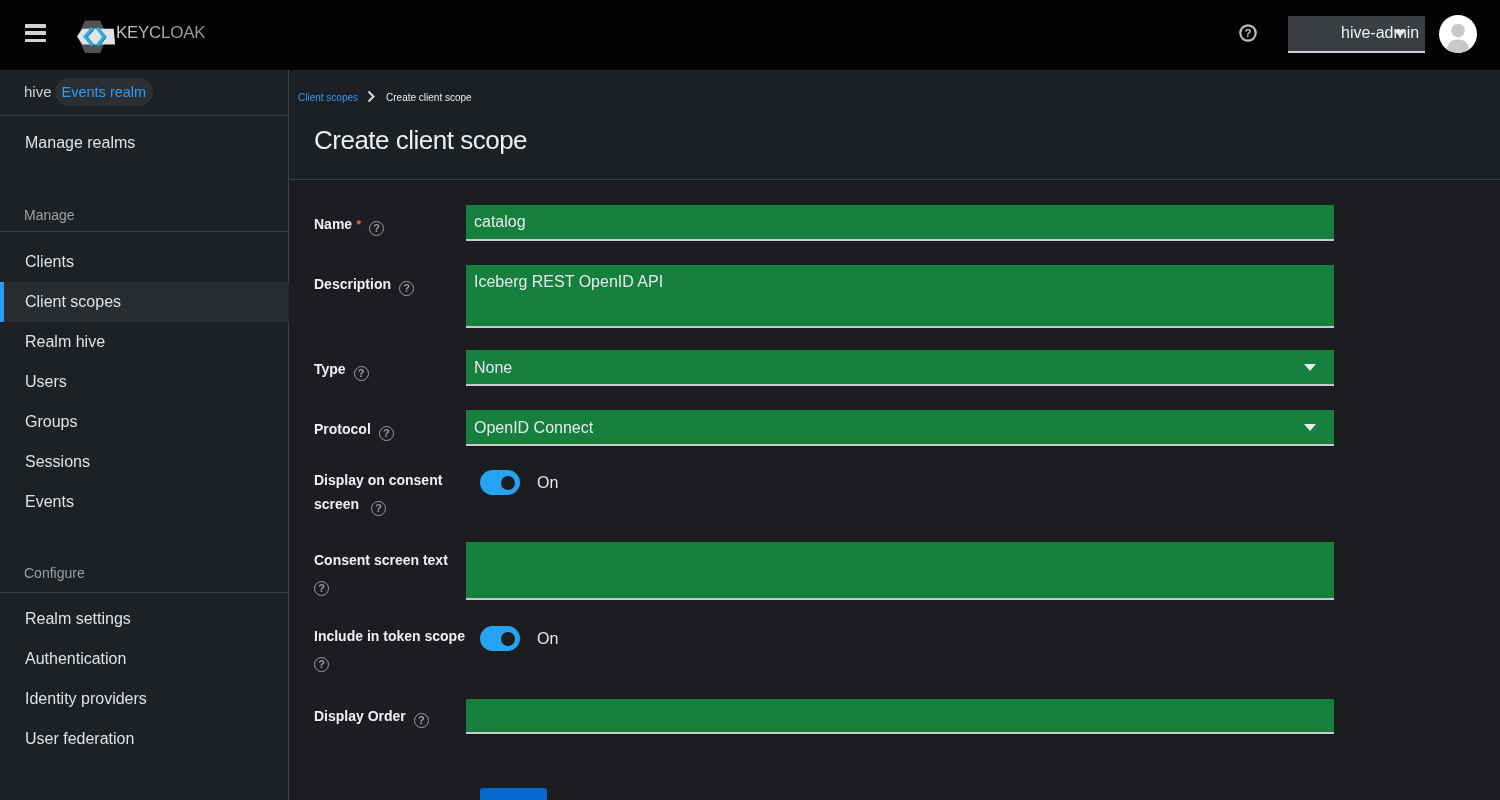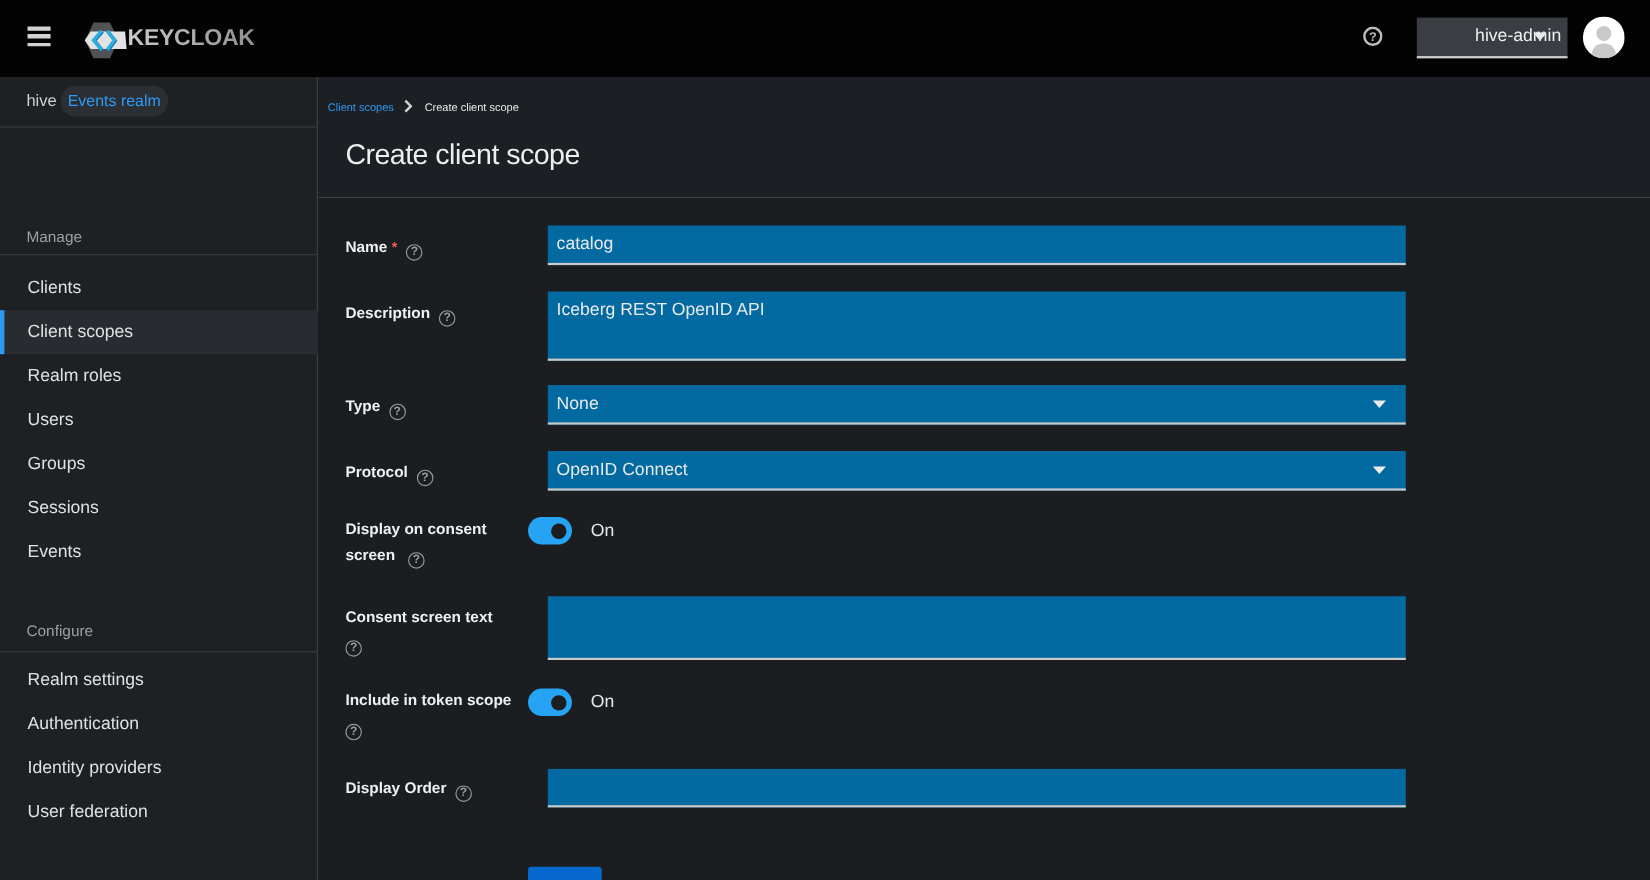--- a/index.html
+++ b/index.html
@@ -1,21 +1,21 @@
 <!DOCTYPE html>
 <html><head>
 <meta charset="utf-8">
 <style>
   * { margin:0; padding:0; box-sizing:border-box; }
   html,body { width:1500px; height:800px; overflow:hidden; background:#1b1d21; font-family:"Liberation Sans",sans-serif; }
   #masthead { position:absolute; left:0; top:0; width:1500px; height:70px; background:#030303; }
   #burger { position:absolute; left:25px; top:24px; width:21px; height:22px; }
   #burger span { display:block; height:3.5px; background:#d2d2d2; margin-bottom:3.9px; border-radius:0.5px; }
   #logo { position:absolute; left:77px; top:20px; }
-  #brandtext { position:absolute; left:116px; top:23px; font-size:21px; font-weight:bold; color:#a7a9ab; letter-spacing:0px; letter-spacing:-0.3px; background:linear-gradient(90deg,#c9cacc 0%, #8f9194 100%); -webkit-background-clip:text; -webkit-text-fill-color:transparent; }
+  #brandtext { position:absolute; left:116px; top:23px; font-size:17px; font-weight:normal; color:#a7a9ab; letter-spacing:0px; letter-spacing:-0.3px; background:linear-gradient(90deg,#c9cacc 0%, #8f9194 100%); -webkit-background-clip:text; -webkit-text-fill-color:transparent; }
   #helpico { position:absolute; left:1239px; top:24px; }
   #userdrop { position:absolute; left:1288px; top:16px; width:137px; height:37px; background:#3a3d42; border-bottom:2px solid #cfd0d1; }
   #userdrop .txt { position:absolute; left:9px; top:8px; font-size:16px; color:#eef0f1;margin-left:44px; }
   #userdrop .caret { position:absolute; right:19px; top:14px; width:0; height:0; border-left:6.5px solid transparent; border-right:6.5px solid transparent; border-top:7.5px solid #e8e8e8; }
   #avatar { position:absolute; left:1439px; top:15px; }
 
   #sidebar { position:absolute; left:0; top:70px; width:289px; height:730px; background:#1e2124; border-right:1px solid #3f4246; }
   .sdiv { position:absolute; left:0; width:289px; height:1px; background:#3a3d41; }
   #realmrow { position:absolute; left:24px; top:8px; height:28px; line-height:28px; font-size:15px; color:#cfd1d3; }
   #realmpill { display:inline-block; margin-left:3px; height:28px; line-height:28px; padding:0 7px; border-radius:14px; background:#2b2e33; color:#2f9bf5; font-size:14.5px; vertical-align:top; }
@@ -26,21 +26,21 @@
   #main { position:absolute; left:290px; top:70px; width:1210px; height:730px; }
   #topsec { position:absolute; left:0; top:0; width:1210px; height:110px; background:#1c1f23; border-bottom:1px solid #3e4145; }
   #breadcrumb { position:absolute; left:8px; top:20px; font-size:10px; height:16px; line-height:16px; }
   #breadcrumb a { color:#2f9bf5; text-decoration:none; }
   #breadcrumb .cur { color:#e8eaec; }
   #title { position:absolute; left:24px; top:55px; font-size:26px; font-weight:500; letter-spacing:-0.5px; color:#eceef0; }
 
   .lbl { position:absolute; left:24px; width:180px; font-size:14px; font-weight:bold; color:#eef0f2; line-height:24px; }
   .req { color:#f25f52; font-size:13px; margin-left:4px; }
   .help { display:inline-block; width:15px; height:15px; border:1.6px solid #9a9da0; border-radius:50%; color:#9a9da0; font-size:11px; font-weight:bold; text-align:center; line-height:12.5px; margin-left:8px; vertical-align:-2.5px; }
-  .ctl { position:absolute; left:208px; width:780px; background:#0369a1; border:none; border-bottom:2px solid #c9cacb; color:#e9eaeb; font-size:16px; font-family:"Liberation Sans",sans-serif; padding:0 8px; }
+  .ctl { position:absolute; left:176px; width:868px; background:#15803d; border:none; border-bottom:2px solid #c9cacb; color:#e9eaeb; font-size:16px; font-family:"Liberation Sans",sans-serif; padding:0 8px; }
   input.ctl { height:36px; }
   .ta { padding-top:8px; }
   .dd { padding-top:9px; }
   .dd .caret { position:absolute; right:18px; top:14px; width:0; height:0; border-left:6.5px solid transparent; border-right:6.5px solid transparent; border-top:7px solid #ececec; }
   .switch { position:absolute; left:190px; width:40px; height:25px; border-radius:12.5px; background:#26a3f3; }
   .switch .knob { position:absolute; right:5px; top:5.5px; width:14px; height:14px; border-radius:50%; background:#1b1d21; }
   .onlbl { position:absolute; left:247px; font-size:16px; color:#e6e8e9; line-height:25px; }
   #savebtn { position:absolute; left:190px; top:718px; width:67px; height:36px; background:#0667cc; border-radius:3px; }
 </style>
 </head>
@@ -78,25 +78,26 @@
     <g clip-path="url(#avc)" fill="#c9c9c9">
       <circle cx="19" cy="15.5" r="6.8"></circle>
       <path d="M 7.5 40 C 7.5 29 11 24.5 19 24.5 C 27 24.5 30.5 29 30.5 40 Z"></path>
     </g>
   </svg>
 </div>
 
 <div id="sidebar">
   <div id="realmrow">hive<span id="realmpill">Events realm</span></div>
   <div class="sdiv" style="top:45px"></div>
+  <div class="navitem" style="top:53px">Manage realms</div>
   <div class="navgroup" style="top:137px">Manage</div>
   <div class="sdiv" style="top:161px"></div>
   <div class="navitem" style="top:172px">Clients</div>
   <div class="navitem sel" style="top:212px">Client scopes</div>
-  <div class="navitem" style="top:252px">Realm roles</div>
+  <div class="navitem" style="top:252px">Realm hive</div>
   <div class="navitem" style="top:292px">Users</div>
   <div class="navitem" style="top:332px">Groups</div>
   <div class="navitem" style="top:372px">Sessions</div>
   <div class="navitem" style="top:412px">Events</div>
   <div class="navgroup" style="top:495px">Configure</div>
   <div class="sdiv" style="top:522px"></div>
   <div class="navitem" style="top:529px">Realm settings</div>
   <div class="navitem" style="top:569px">Authentication</div>
   <div class="navitem" style="top:609px">Identity providers</div>
   <div class="navitem" style="top:649px">User federation</div>

